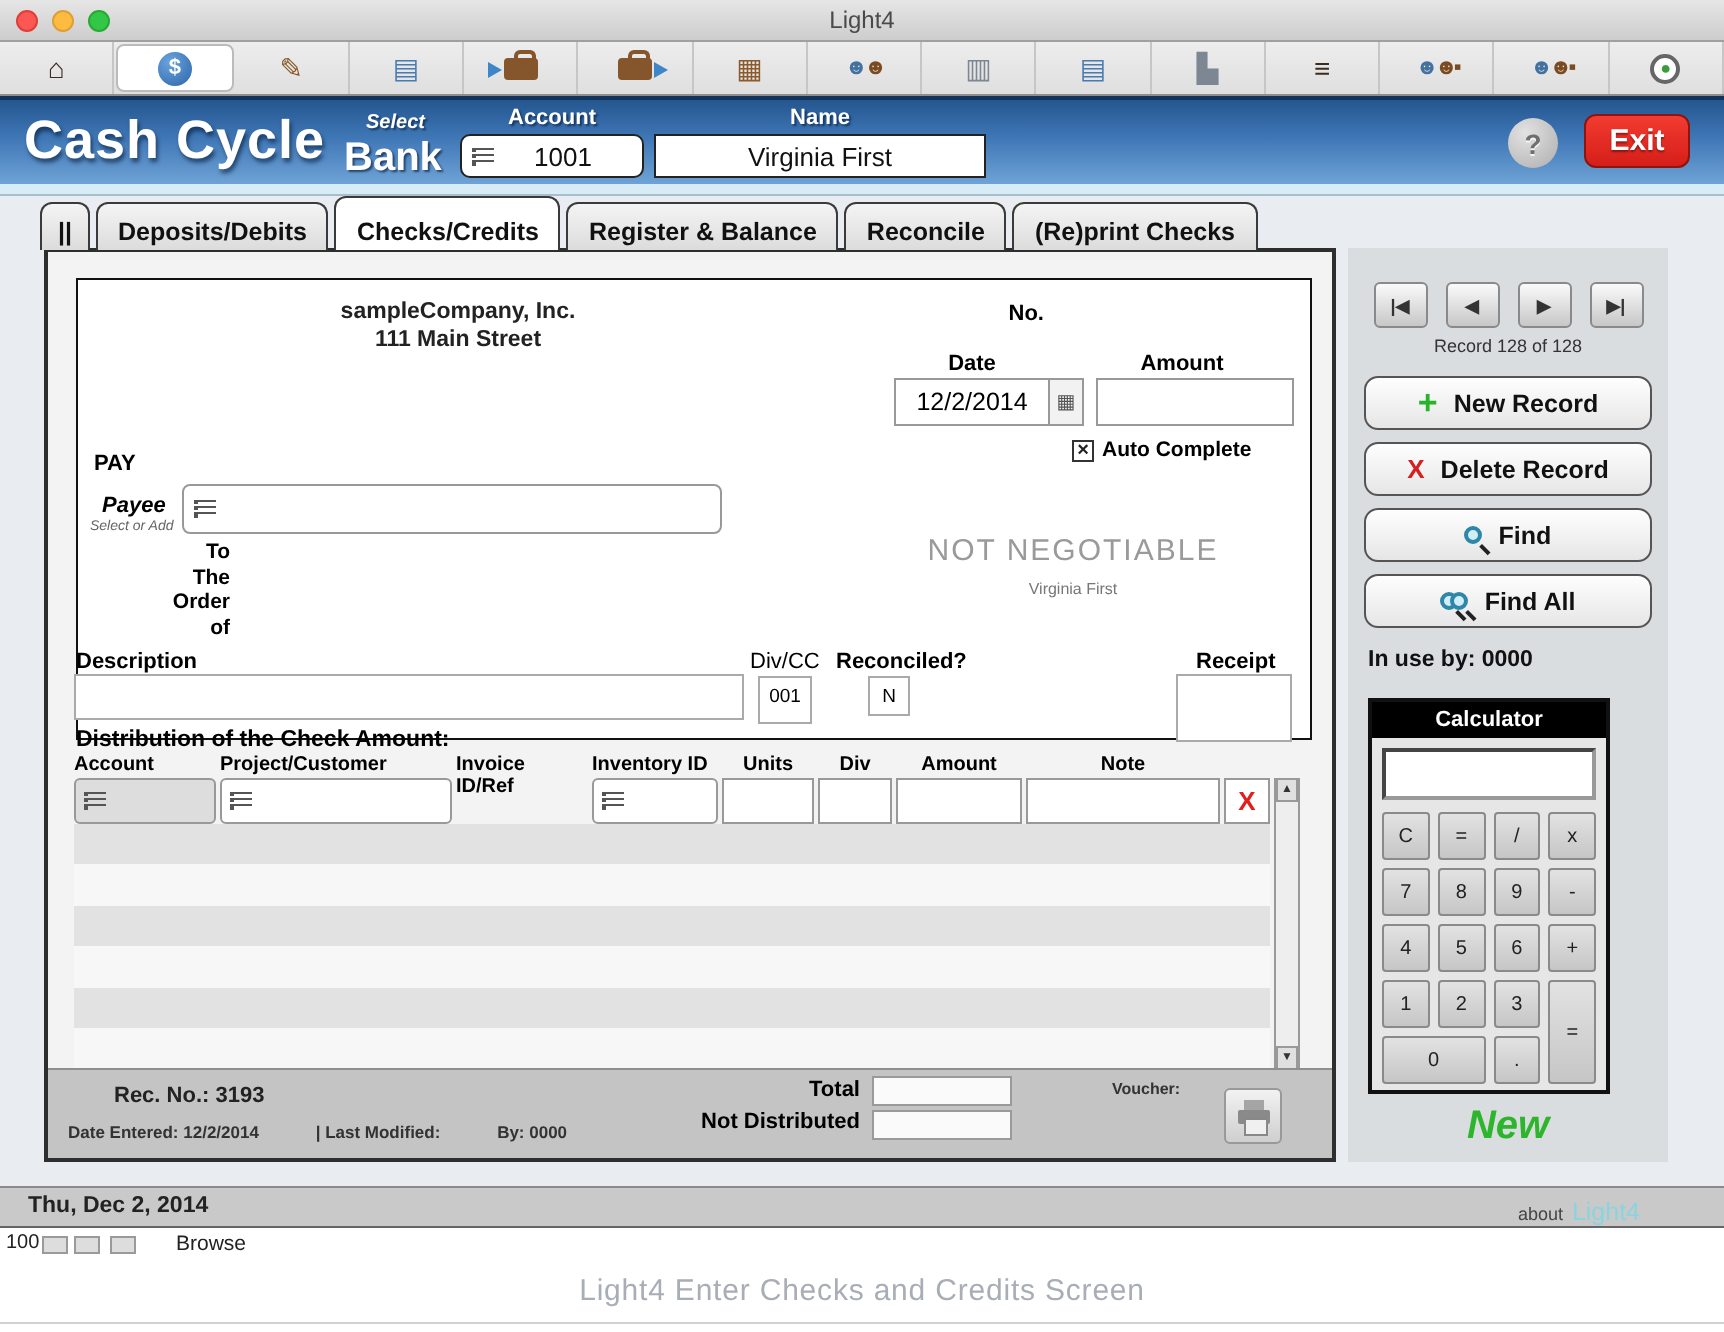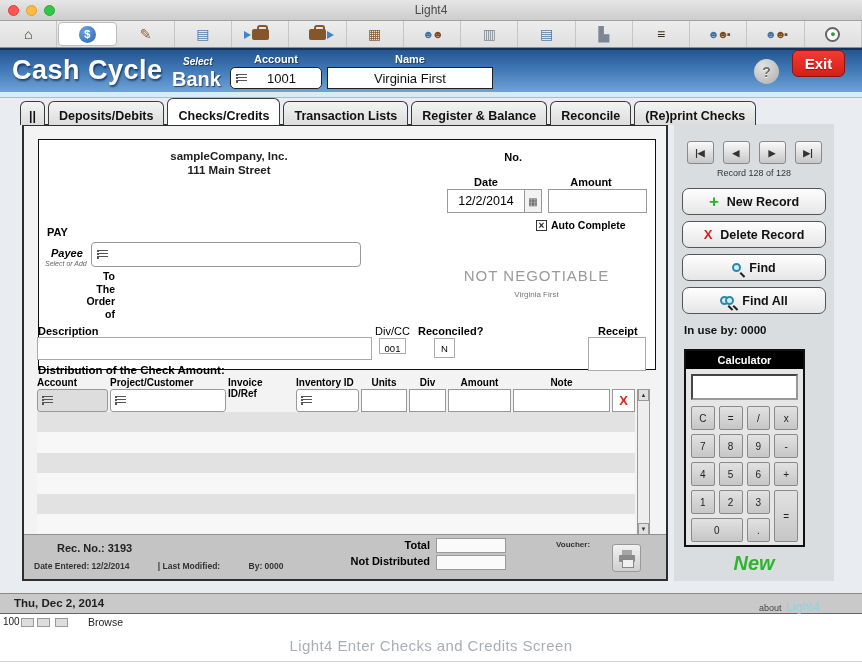--- a/index.html
+++ b/index.html
@@ -59,21 +59,21 @@
     display:flex; align-items:center; padding:0 5px; }
   .hdr-acct-field .val { flex:1; text-align:center; font-size:13px; color:#111; }
   .hdr-name-label { position:absolute; left:327px; top:3px; width:166px; text-align:center;
     font-size:11px; font-weight:bold; color:#fff; text-shadow:1px 1px 1px rgba(0,20,50,.6); }
   .hdr-name-field { position:absolute; left:327px; top:17px; width:166px; height:22px;
     background:#fff; border:1.5px solid #222; display:flex; align-items:center; justify-content:center;
     font-size:13px; color:#111; }
   .help-btn { position:absolute; left:754px; top:9px; width:25px; height:25px; border-radius:50%;
     background:radial-gradient(circle at 35% 30%, #e2e2e2, #aeaeae); border:none; cursor:pointer;
     color:#6f6f6f; font-weight:bold; font-size:14px; text-shadow:0 1px 0 #f5f5f5; }
-  .exit-btn { position:absolute; left:792px; top:0; width:53px; height:27px;
+  .exit-btn { position:absolute; left:792px; top:7px; width:53px; height:27px;
     background:linear-gradient(#f23c31,#d41e18); border:1px solid #8d1410; border-radius:6px;
     color:#fff; font-weight:bold; font-size:15px; cursor:pointer; text-shadow:0 1px 1px rgba(0,0,0,.4); }
   .headerstrip { position:absolute; left:0; top:92px; width:862px; height:6px;
     background:#d8ecf5; border-bottom:1px solid #a7bfcc; }
 
   
   .mainbg { position:absolute; left:0; top:98px; width:862px; height:495px; background:#e9edf1; }
 
   .tabs { position:absolute; left:20px; top:101px; height:24px; display:flex; gap:3px; z-index:5; }
   .tab { border:1.4px solid #3a3a3a; border-bottom:none; border-radius:6px 6px 0 0;
@@ -123,21 +123,21 @@
 
   .list-ico { display:inline-block; width:11px; height:9px; flex:0 0 11px;
     background:repeating-linear-gradient(to bottom, #555 0 1px, transparent 1px 3px);
     border-left:2px dotted #555; }
 
   
   .desc-label { position:absolute; left:14px; top:199px; font-size:11px; font-weight:bold; }
   .desc-input { position:absolute; left:13px; top:211px; width:335px; height:23px;
     background:#fff; border:1px solid #aaa; }
   .divcc-label { position:absolute; left:351px; top:199px; font-size:11px; font-weight:normal; }
-  .divcc-field { position:absolute; left:355px; top:212px; width:27px; height:16px;
+  .divcc-field { position:absolute; left:355px; top:212px; width:27px; height:24px;
     background:#fff; border:1px solid #aaa; text-align:center; font-size:9.5px; line-height:19px; }
   .recon-label { position:absolute; left:394px; top:199px; font-size:11px; font-weight:bold; }
   .recon-field { position:absolute; left:410px; top:212px; width:21px; height:20px;
     background:#fff; border:1px solid #aaa; text-align:center; font-size:9.5px; line-height:19px; }
   .receipt-label { position:absolute; left:574px; top:199px; font-size:11px; font-weight:bold; }
   .receipt-box { position:absolute; left:564px; top:211px; width:58px; height:34px;
     background:#fff; border:1px solid #aaa; }
   .dist-label { position:absolute; left:14px; top:238px; font-size:11.5px; font-weight:bold; }
   .grid-headers { position:absolute; left:13px; top:251px; display:flex; gap:2px;
     font-size:10px; font-weight:bold; }
@@ -309,21 +309,20 @@
     <button class="exit-btn">Exit</button>
   </div>
   <div class="headerstrip"></div>
 
   <div class="mainbg"></div>
 
   <div class="tabs" id="tabs">
       <button class="tab handle">||</button>
       <button class="tab">Deposits/Debits</button>
       <button class="tab active">Checks/Credits</button>
-      <button class="tab">Transaction Lists</button>
       <button class="tab">Register &amp; Balance</button>
       <button class="tab">Reconcile</button>
       <button class="tab">(Re)print Checks</button>
     </div>
 
   <div class="panel">
 
     <div class="checkarea">
       <div class="company">
         <div>sampleCompany, Inc.</div>

